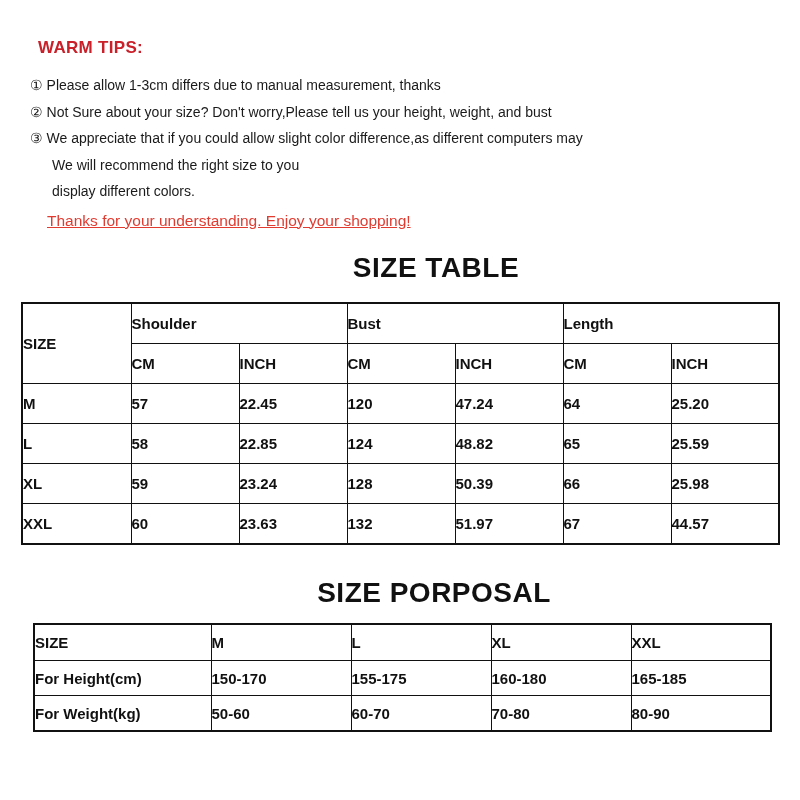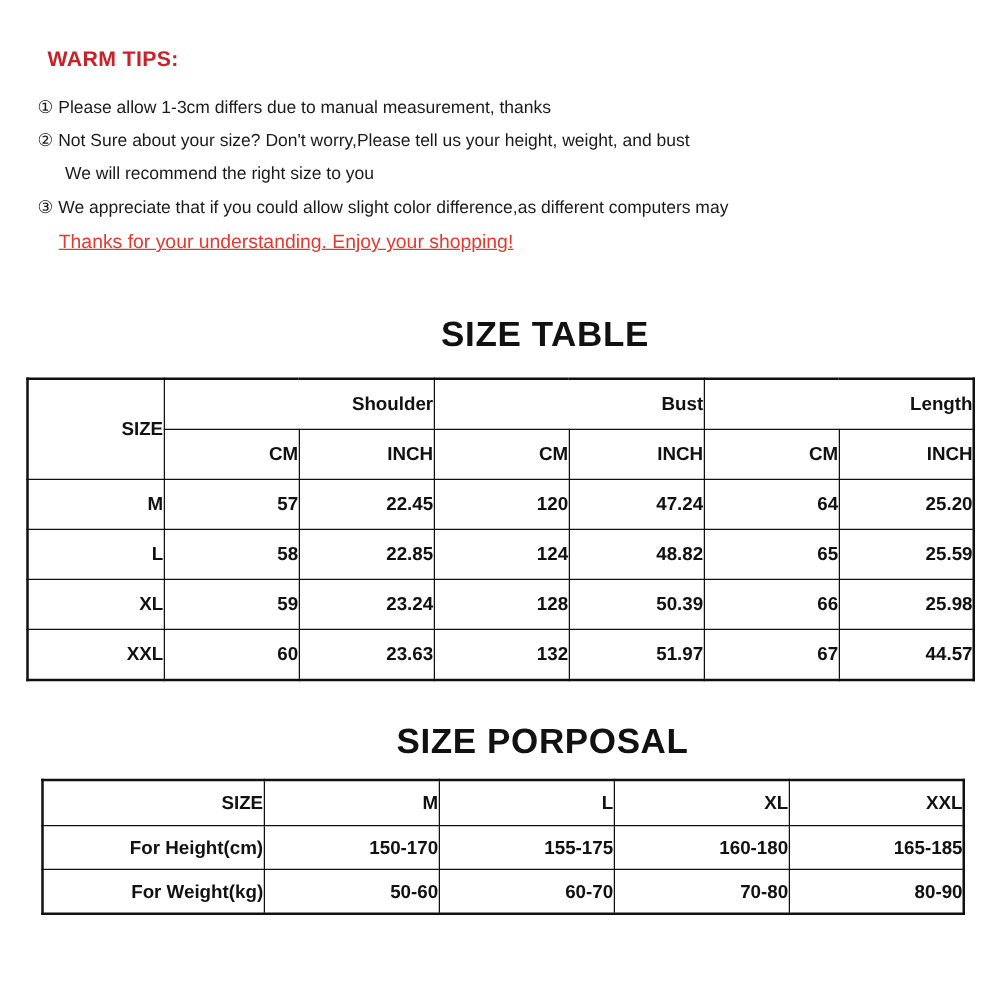--- a/index.html
+++ b/index.html
@@ -66,21 +66,21 @@
   .heading-size-proposal { top: 577px; padding-left: 34px; }
 
   
   table {
     border-collapse: collapse;
     table-layout: fixed;
     position: absolute;
   }
   th, td {
     border: 1.5px solid #111111;
-    text-align: right;
+    text-align: left;
     vertical-align: middle;
     font-weight: 700;
     color: #111111;
     padding: 0;
     overflow: hidden;
   }
 
   
   .size-table {
     left: 21px;
@@ -106,23 +106,24 @@
 </style>
 </head>
 <body>
 
 <div class="tips">
   <div class="tips-title">WARM TIPS:</div>
 
   <div class="tip-line"><span class="tip-num">①</span><span>Please allow 1-3cm differs due to manual measurement, thanks</span></div>
 
   <div class="tip-line"><span class="tip-num">②</span><span>Not Sure about your size? Don't worry,Please tell us your height, weight, and bust</span></div>
+  <div class="tip-line"><span class="tip-num">③</span><span>We appreciate that if you could allow slight color difference,as different computers may</span></div>
+
   <div class="tip-line tip-cont">We will recommend the right size to you</div>
-
-  <div class="tip-line"><span class="tip-num">③</span><span>We appreciate that if you could allow slight color difference,as different computers may</span></div>
+  <div class="tip-line tip-cont">display different colors.</div>
 
   <div class="thanks-line">Thanks for your understanding. Enjoy your shopping!</div>
 </div>
 
 <div class="section-heading heading-size-table">SIZE TABLE</div>
 
 <table class="size-table">
   <colgroup>
     <col class="c-size">
     <col class="c-data">

